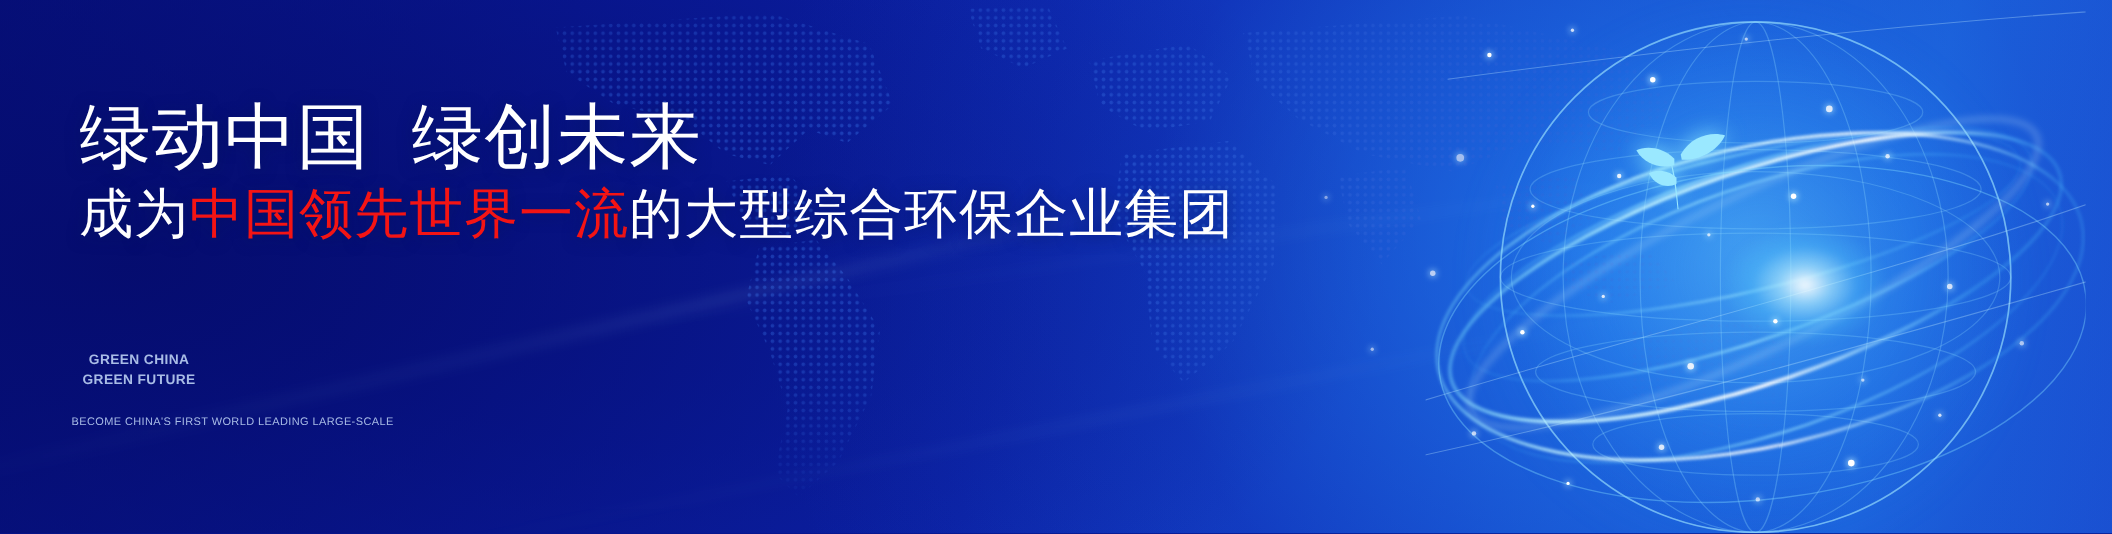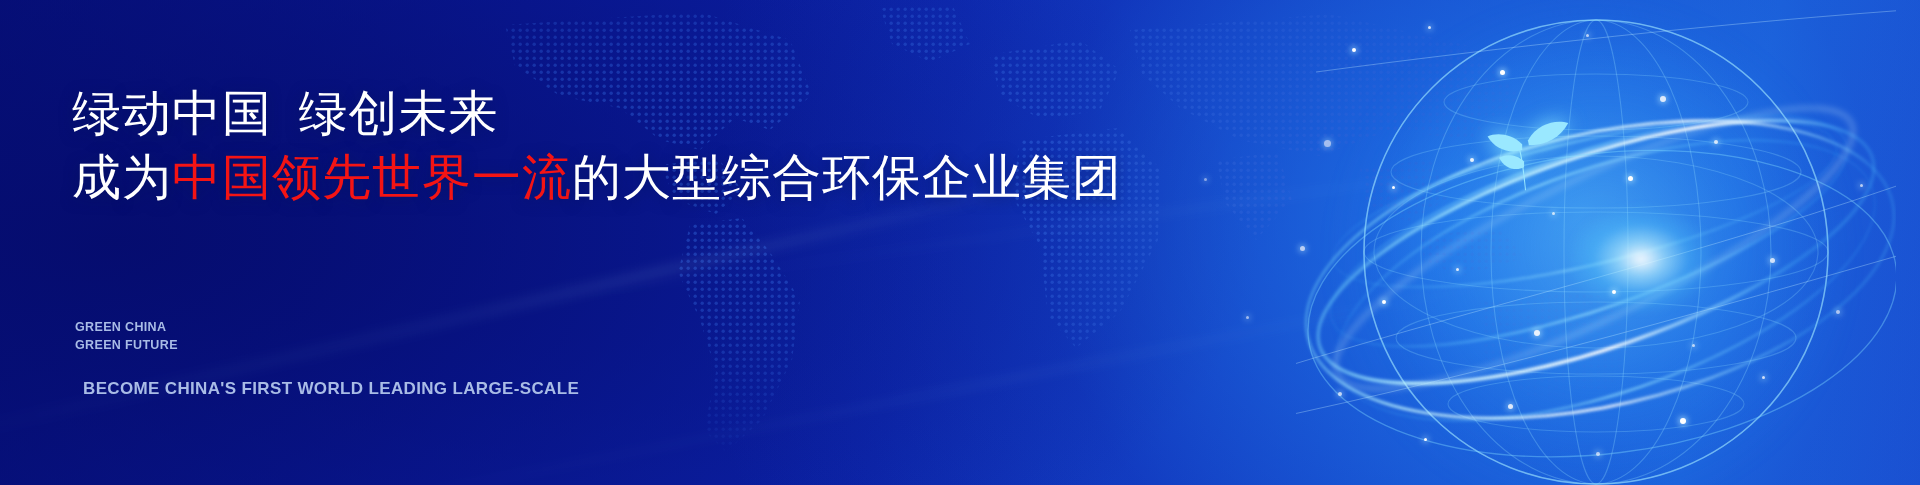--- a/index.html
+++ b/index.html
@@ -79,29 +79,28 @@
     box-shadow:0 0 6px 1px rgba(190,240,255,.85);
   }
 
   
   .copy{
     position:absolute;
     left:72px; top:86px;
     width:1180px;
   }
   .headline1{
-    font-size:49px;
+    font-size:65px;
     line-height:1.16;
     color:#ffffff;
     font-weight:400;
     letter-spacing:1px;
     white-space:pre;
     text-shadow:0 2px 14px rgba(0,20,90,.6);
     margin:0;
-    font-family:Liberation Serif, serif;
   }
   .headline2{
     font-size:49px;
     line-height:1.16;
     font-weight:400;
     letter-spacing:1px;
     color:#ffffff;
     margin:6px 0 0 0;
     white-space:nowrap;
     text-shadow:0 2px 14px rgba(0,20,90,.6);
@@ -110,27 +109,28 @@
 
   .sub-en{
     position:absolute;
     left:75px; top:318px;
     font-size:12.5px;
     line-height:1.46;
     font-weight:700;
     letter-spacing:.35px;
     color:#a9bce6;
     text-transform:uppercase;
+    text-align:center;
   }
   .tag-en{
     position:absolute;
-    left:83px; top:377px;
-    font-size:17px;
+    left:65px; top:377px;
+    font-size:10px;
     line-height:1.46;
-    font-weight:700;
+    font-weight:400;
     letter-spacing:.35px;
     color:#a9bce6;
     text-transform:uppercase;
   }
   .sub-en div, .tag-en div{white-space:nowrap;}
 </style>
 </head>
 <body>
 
 <div class="banner">

